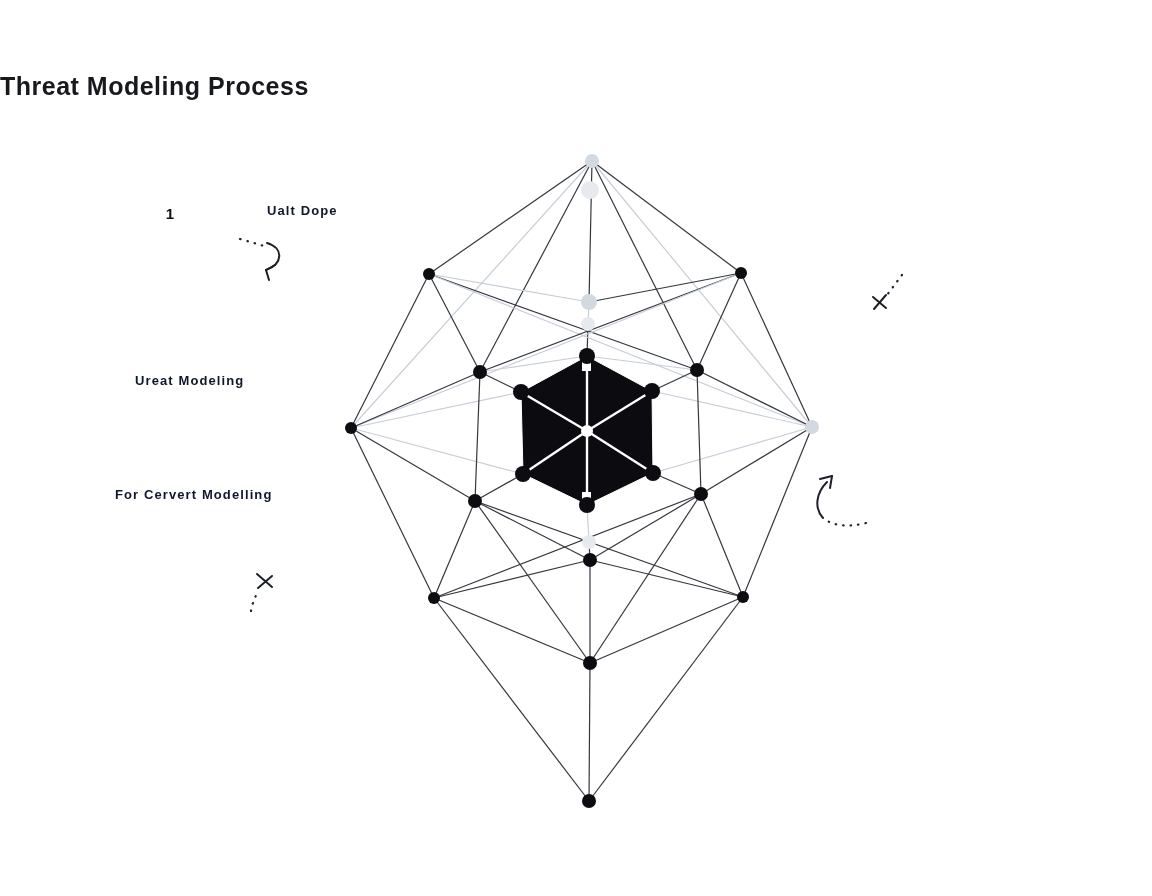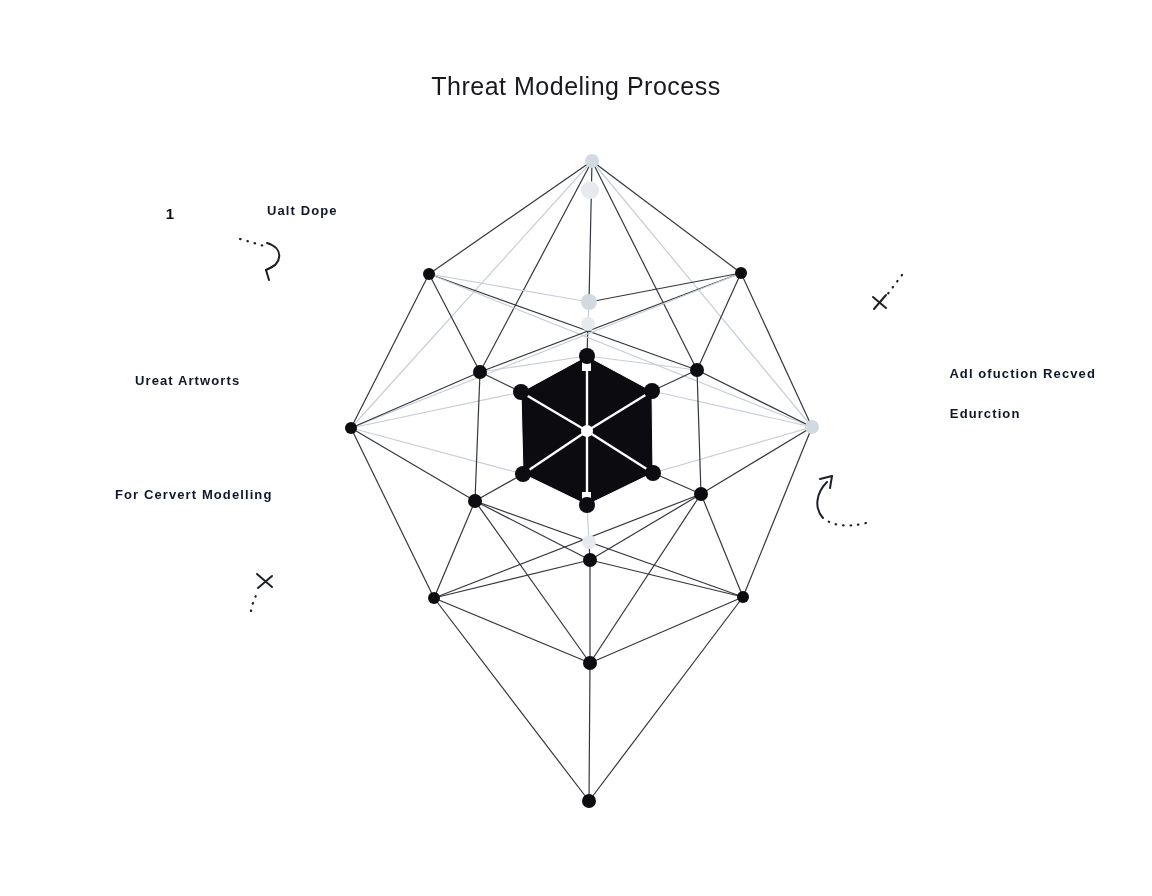--- a/index.html
+++ b/index.html
@@ -1,19 +1,19 @@
 <!DOCTYPE html>
 <html><head>
 <meta charset="utf-8">
 <style>
   html,body{margin:0;padding:0;background:#ffffff;}
   .canvas{position:relative;width:1152px;height:896px;background:#ffffff;overflow:hidden;
           font-family:"Liberation Sans", sans-serif;}
-  .title{position:absolute;top:72px;left:0;width:100%;text-align:center;
-         font-size:25px;font-weight:400;letter-spacing:.5px;color:#18191d;margin:0;}
+  .title{position:absolute;top:72px;left:0;width:100%;text-align:left;
+         font-size:25px;font-weight:700;letter-spacing:.5px;color:#18191d;margin:0;}
   #net{position:absolute;left:0;top:0;width:1152px;height:896px;}
   .step{position:absolute;border-radius:50%;display:flex;flex-direction:column;
         align-items:center;justify-content:center;color:#ffffff;text-align:center;}
   .step-label{font-size:13px;font-weight:700;letter-spacing:1.5px;color:#ffffff;}
   .step-num{font-size:13px;font-weight:700;letter-spacing:1px;margin-bottom:7px;}
   .step .gap{height:9px;}
   .archive{position:relative;width:38px;height:34px;margin-bottom:9px;}
   .archive .lid{position:absolute;top:0;left:7px;width:24px;height:8px;background:#fff;border-radius:2px;}
   .archive .body{position:absolute;top:9px;left:2px;width:34px;height:24px;background:#fff;border-radius:3px;
                  display:flex;align-items:center;justify-content:center;}
@@ -177,23 +177,19 @@
 
   <div class="step" style="left:148px;top:602px;width:124px;height:124px;">
     <div class="step-num">5,</div>
     <div class="step-label">Chacalenck</div>
     <div class="gap"></div>
     <div class="step-label">Powey</div>
   </div>
 
   <div class="ann" style="left:267px;top:201px;">Ualt Dope</div>
 
-  <div class="ann" style="left:135px;top:371px;">Ureat Artworts</div>
+  <div class="ann" style="left:135px;top:371px;">Ureat Modeling</div>
 
   <div class="ann" style="left:115px;top:485px;">For Cervert Modelling</div>
 
-  <div class="ann" style="left:931px;top:344px;">
-    <span>Adl ofuction Recved</span><br>
-    <span>Edurction</span>
-  </div>
 
 
 </div>
 
 </body></html>

